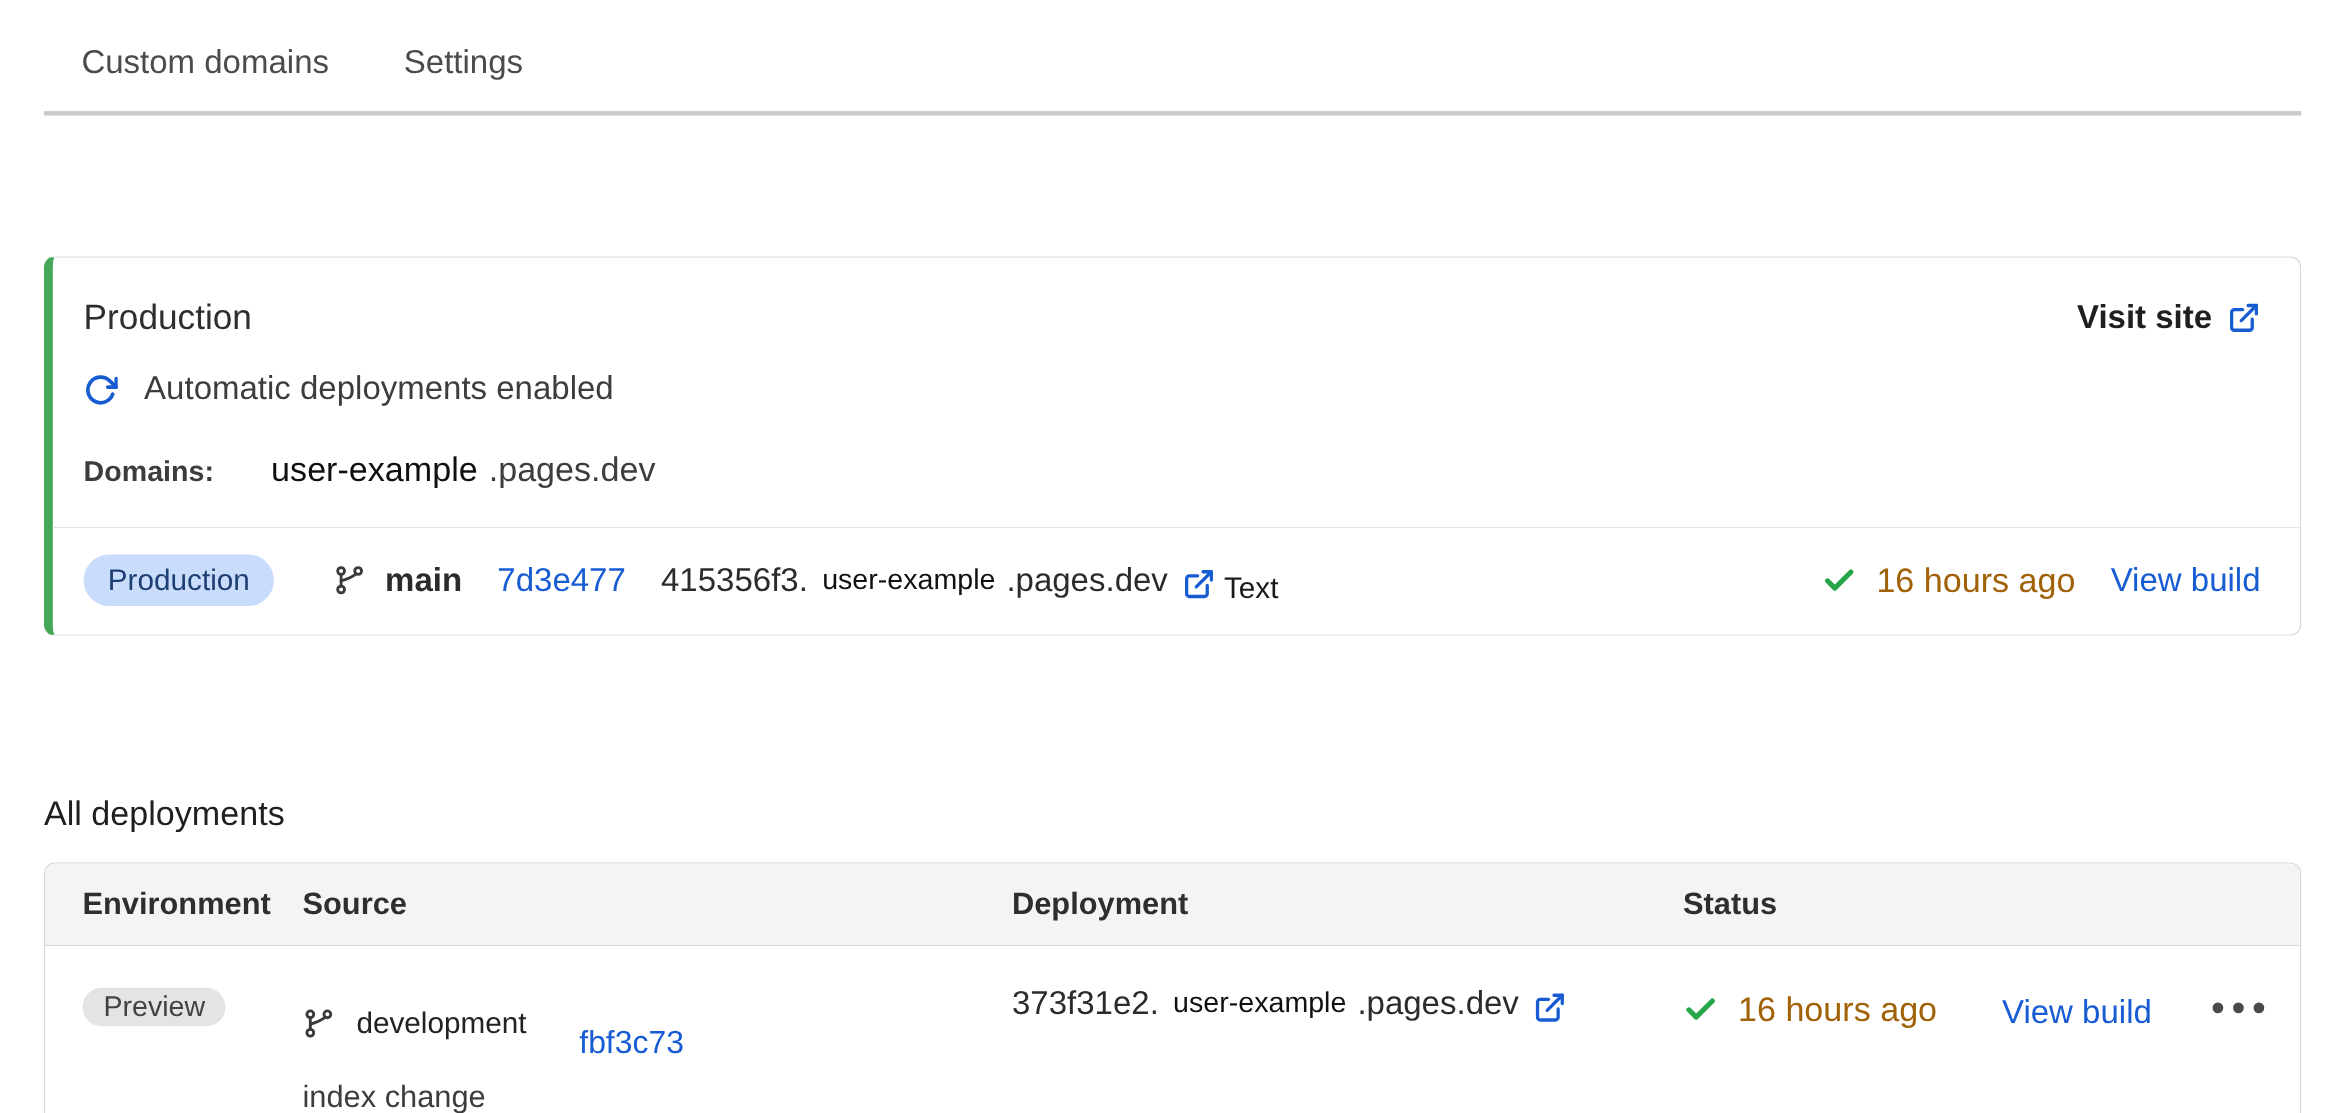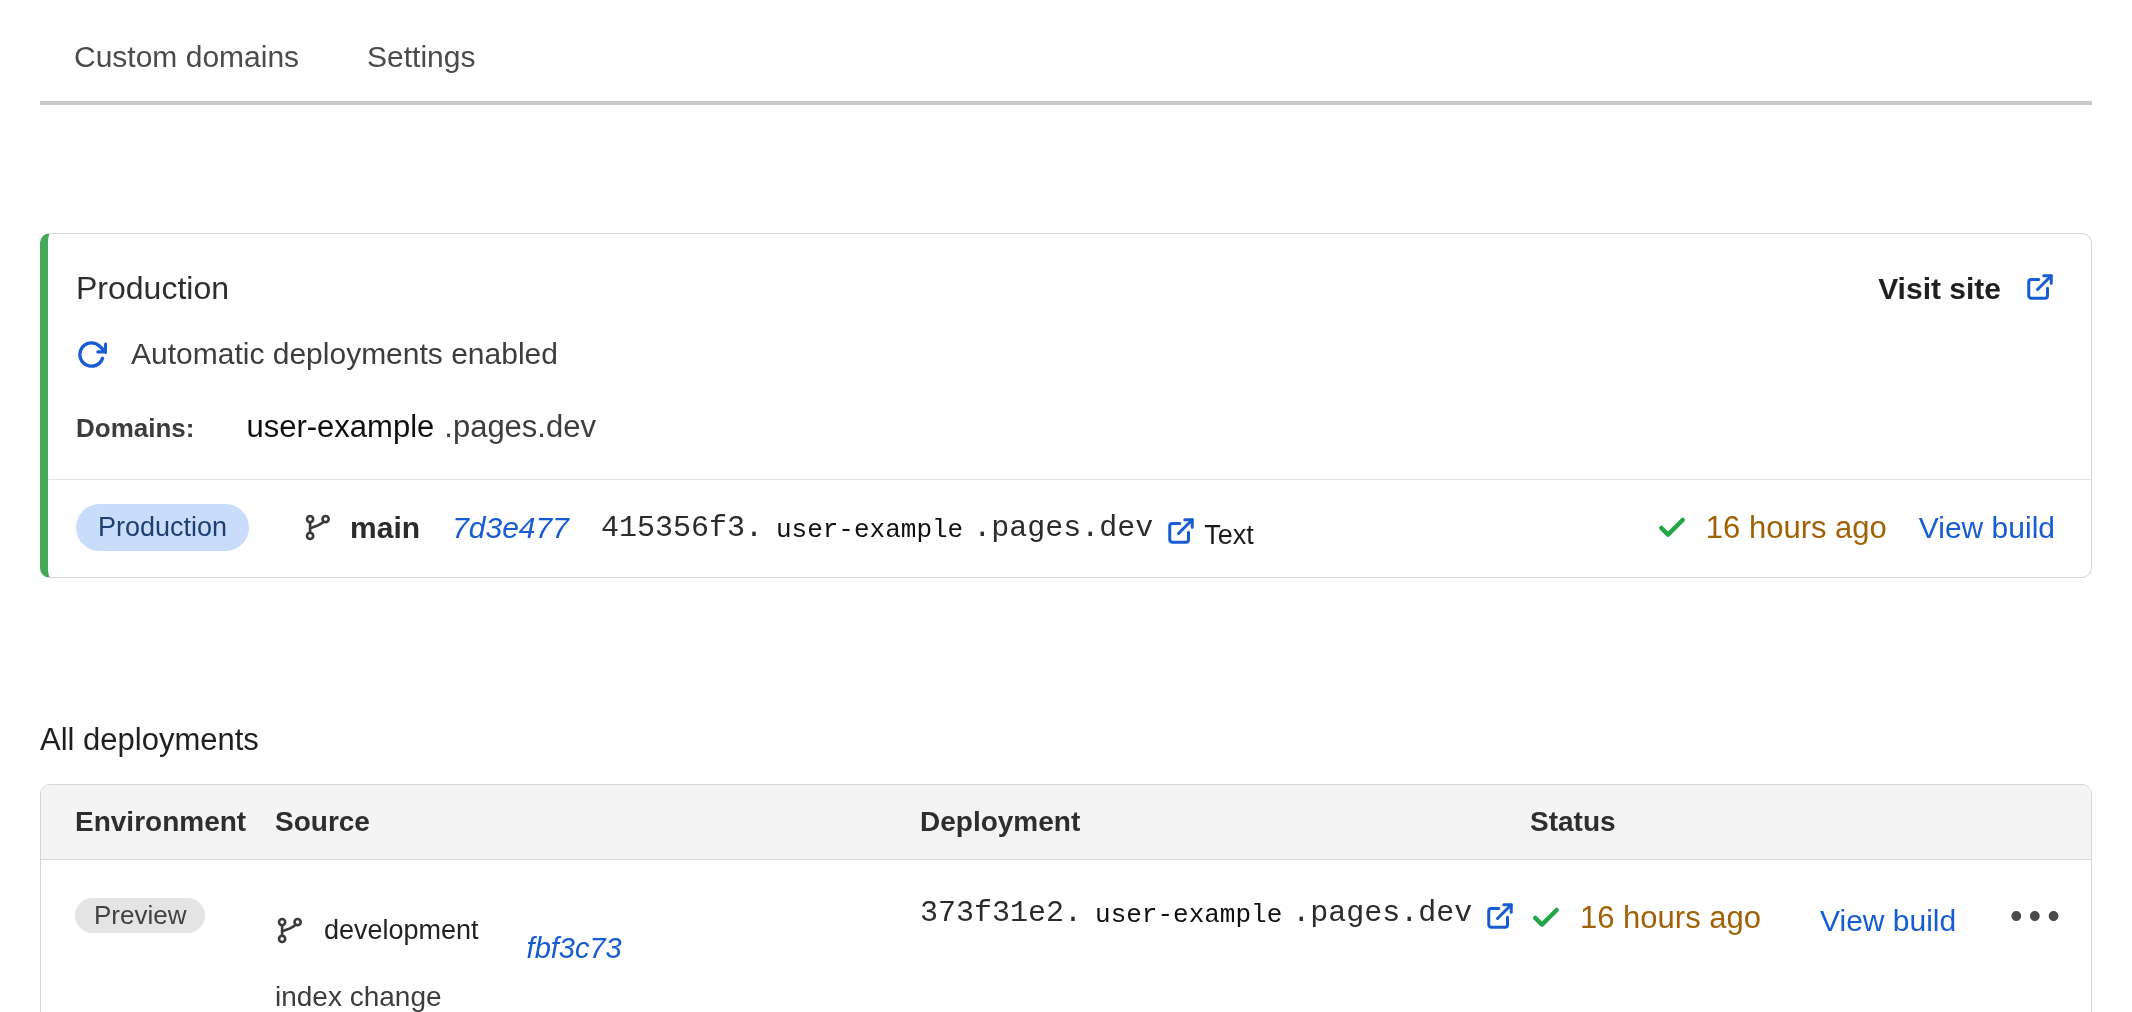--- a/index.html
+++ b/index.html
@@ -24,42 +24,42 @@
   
   .tabbar{margin:0 40px;padding-top:24px;display:flex;border-bottom:4px solid var(--tab-line);}
   .tab{font-size:30px;color:#4B4B4B;padding:16px 34px 26px;cursor:pointer;border-bottom:6px solid transparent;margin-bottom:-5px;}
   .tab--active{color:#242424;font-weight:700;border-bottom-color:var(--accent);}
 
   
   .prod-card{margin:128px 40px 0;border:1px solid var(--border);border-left:8px solid var(--indicator);border-radius:10px;background:#fff;}
   .card-top{padding:36px 36px 34px 28px;}
   .card-head{display:flex;align-items:center;justify-content:space-between;}
   .card-title{font-size:32px;font-weight:400;color:#2E2E2E;}
-  .visit-link{display:flex;gap:24px;cursor:pointer;text-decoration:none;}
+  .visit-link{display:flex;align-items:center;gap:14px;cursor:pointer;text-decoration:none;}
   .visit-link .lbl{font-size:30px;font-weight:600;color:#1F1F1F;}
   .icon{display:inline-block;flex:none;}
   .ext-icon{width:30px;height:30px;color:var(--accent);}
   .refresh-icon{width:31px;height:31px;color:var(--accent);}
   .auto-row{margin-top:30px;display:flex;align-items:center;gap:24px;font-size:30px;color:var(--text-soft);}
   .domains-row{margin-top:38px;display:flex;align-items:baseline;}
   .domains-label{font-size:26px;font-weight:700;color:#3C3C3C;}
   .domain-name{margin-left:52px;font-size:31px;color:#0F0F0F;}
   .domain-suffix{margin-left:10px;font-size:31px;color:#3D3D3D;}
   .hr{height:1px;background:var(--divider);}
 
   .deploy-row{display:flex;align-items:center;padding:24px 36px 26px 28px;}
   .pill{display:inline-block;border-radius:999px;white-space:nowrap;}
   .pill--prod{background:var(--prod-badge-bg);color:var(--prod-badge-text);font-size:27px;padding:8px 22px;}
   .pill--preview{background:var(--preview-badge-bg);color:var(--preview-badge-text);font-size:26px;padding:2px 19px;}
   .branch-icon{width:31px;height:31px;color:#3A3A3A;}
   .deploy-row .branch-icon{margin-left:54px;}
   .branch-name{margin-left:16px;font-size:30px;font-weight:700;color:#2B2B2B;}
   .link{color:var(--accent);text-decoration:none;cursor:pointer;font-size:30px;}
-  .commit-link{margin-left:32px;font-style:italic;}
-  .url{display:inline-flex;align-items:flex-end;font-family:Liberation Mono, monospace;}
+  .commit-link{margin-left:32px;}
+  .url{display:inline-flex;align-items:flex-start;}
   .url-hash{font-size:30px;color:#2B2B2B;}
   .deploy-row .url{margin-left:32px;}
   .url-domain{margin-left:13px;font-size:26px;color:#101010;}
   .url-suffix{margin-left:10px;font-size:30px;color:#2B2B2B;}
   .url .ext-icon{margin-left:13px;align-self:center;transform:translateY(3px);}
   .note{margin-left:8px;font-size:27px;color:#1A1A1A;transform:translateY(8px);}
   .row-right{margin-left:auto;display:flex;align-items:center;}
   .check-icon{width:32px;height:32px;color:var(--success);}
   .time{margin-left:18px;font-size:31px;color:#a16207;}
   .view-build{margin-left:32px;}

